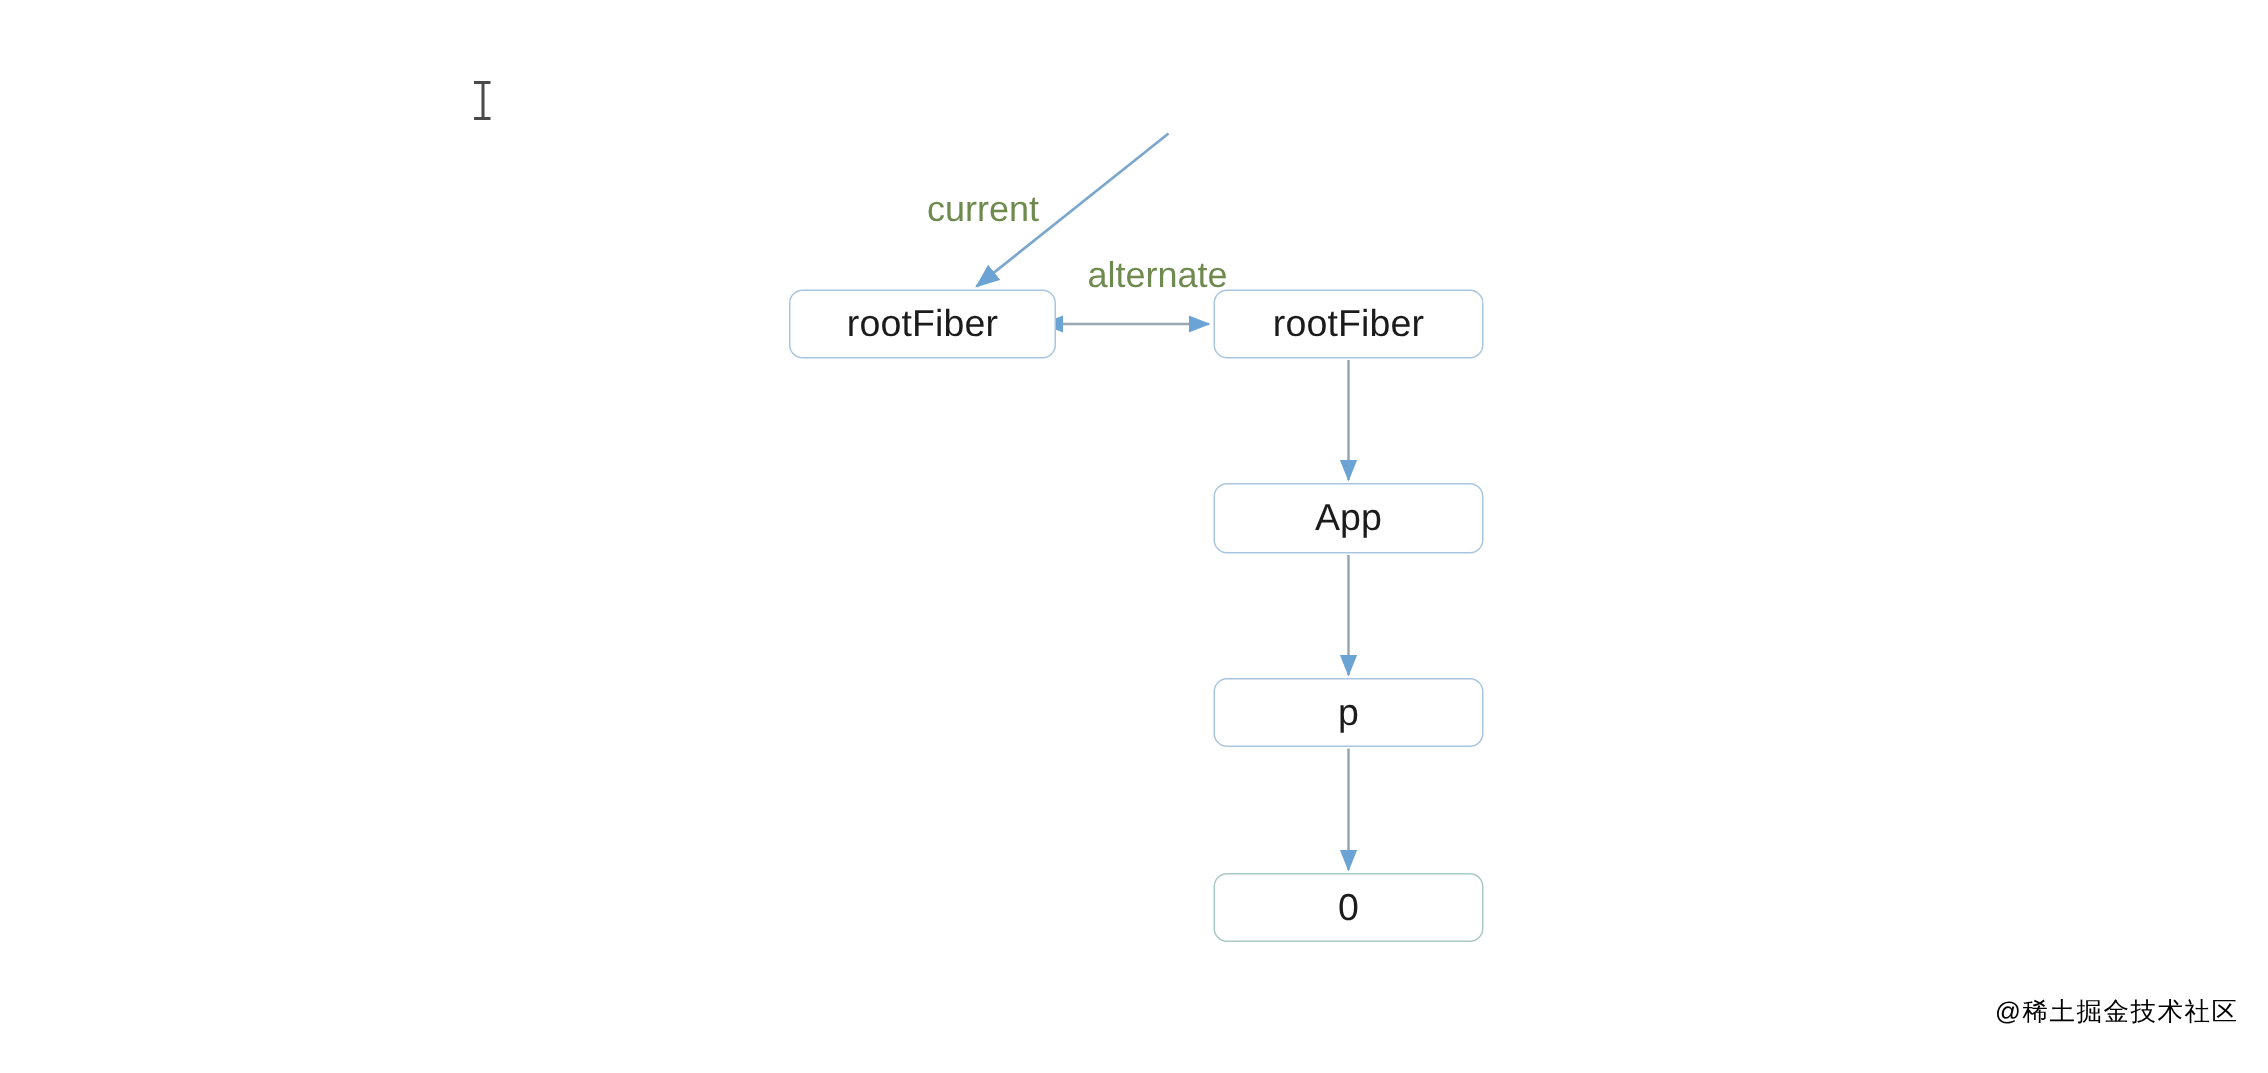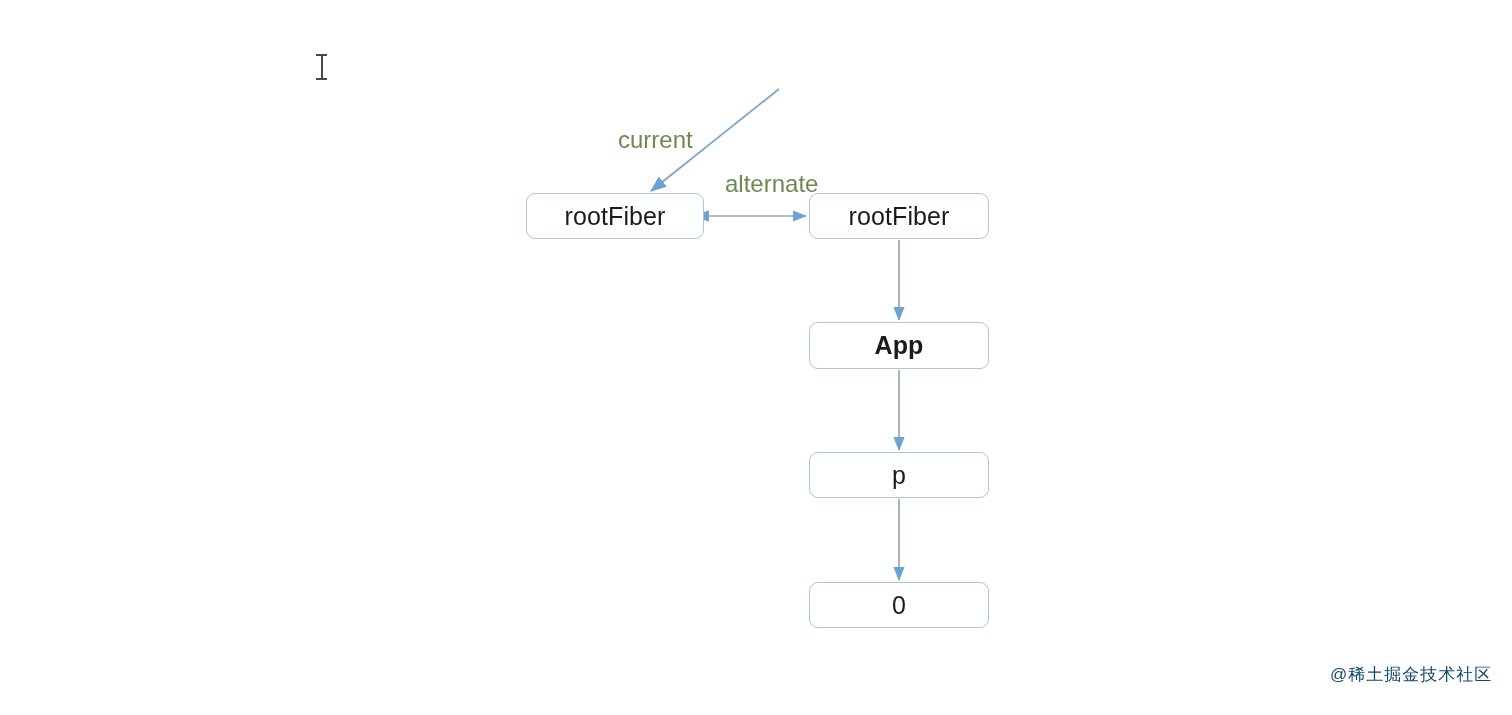--- a/index.html
+++ b/index.html
@@ -49,21 +49,21 @@
     position: absolute;
     color: #6f8a4f;
     font-size: 24px;
     font-family: "Liberation Sans", sans-serif;
     white-space: nowrap;
     z-index: 3;
     background: transparent;
   }
   .watermark {
     position: absolute;
-    color: #0c4a6e;
+    color: #000000;
     font-size: 17px;
     font-family: "Liberation Sans", sans-serif;
     white-space: nowrap;
     letter-spacing: 1px;
     z-index: 4;
   }
   .text-cursor {
     position: absolute;
     width: 11px;
     height: 26px;
@@ -121,21 +121,21 @@
 
 
   <div class="node" style="left:526px; top:193px; width:178px; height:46px;">
     <span>rootFiber</span>
   </div>
 
   <div class="node" style="left:809px; top:193px; width:180px; height:46px;">
     <span>rootFiber</span>
   </div>
 
-  <div class="node" style="left:809px; top:322px; width:180px; height:47px;font-weight:bold;">
+  <div class="node" style="left:809px; top:322px; width:180px; height:47px;">
     <span>App</span>
   </div>
 
   <div class="node" style="left:809px; top:452px; width:180px; height:46px;">
     <span>p</span>
   </div>
 
   <div class="node leaf-node" style="left:809px; top:582px; width:180px; height:46px;">
     <span>0</span>
   </div>

